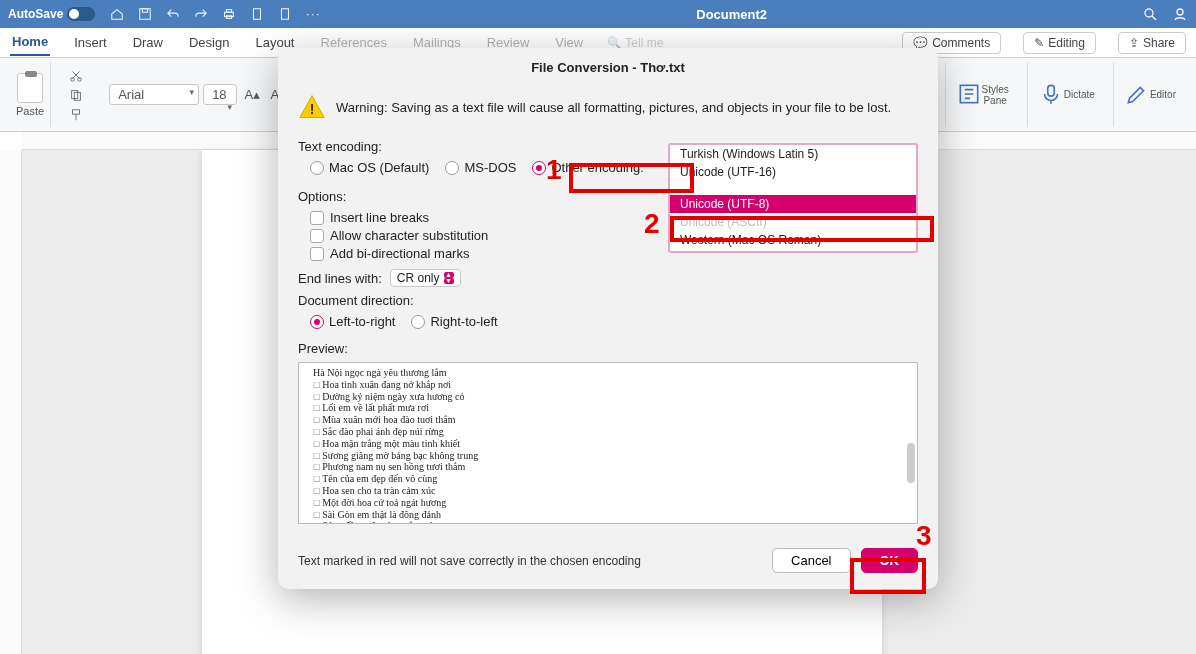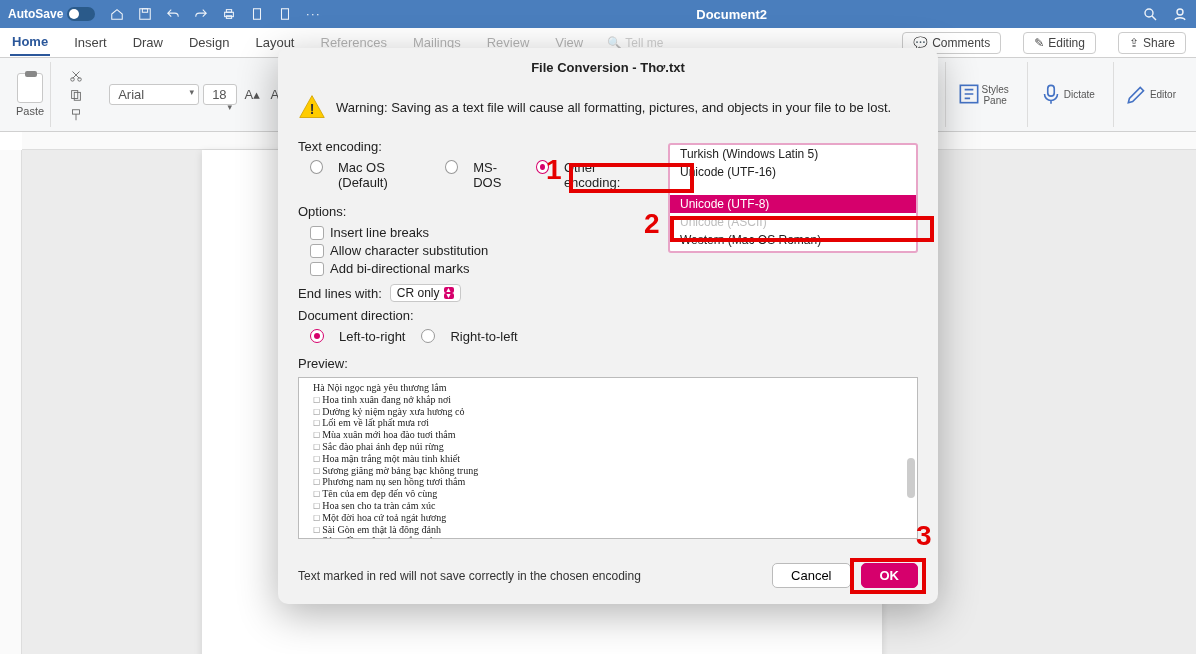--- a/index.html
+++ b/index.html
@@ -48,21 +48,21 @@
 .paper { position: absolute; left: 180px; top: 0; width: 680px; height: 640px; background: #fff; box-shadow: 0 2px 8px rgba(0,0,0,.12); }
 
 
 .dialog { position: absolute; left: 278px; top: 48px; width: 660px; background: #f2f2f2; border-radius: 10px; box-shadow: 0 10px 40px rgba(0,0,0,.3); z-index: 100; font-size: 13px; color: #222; }
 .dialog .dtitle { text-align: center; padding: 12px 0 10px; font-weight: 600; font-size: 13px; }
 .dialog .dbody { padding: 0 20px 14px; }
 .warnrow { display: flex; align-items: center; gap: 10px; padding: 8px 0 18px; }
 .warnicon { width: 28px; height: 28px; }
 .seclabel { font-size: 13px; color: #222; margin-bottom: 6px; }
 .radrow { display: flex; align-items: center; gap: 16px; margin-left: 12px; }
-.rad { display: flex; gap: 15px; }
+.rad { display: flex; align-items: center; gap: 5px; }
 .radcircle { width: 14px; height: 14px; border: 1px solid #999; border-radius: 50%; display: inline-block; background: #fff; position: relative; }
 .radcircle.sel { border-color: #d6006c; }
 .radcircle.sel::after { content:""; position: absolute; inset: 3px; background: #d6006c; border-radius: 50%; }
 .chk { display: flex; align-items: center; gap: 6px; margin: 3px 0 3px 12px; }
 .chkbox { width: 14px; height: 14px; border: 1px solid #aaa; border-radius: 3px; background: #fff; }
 .endlines { display: flex; align-items: center; gap: 8px; margin-top: 8px; }
 .smallsel { background: #fff; border: 1px solid #c8c8c8; border-radius: 4px; padding: 1px 6px; display: inline-flex; align-items: center; gap: 4px; font-size: 12px; }
 .smallsel .updown { display: flex; flex-direction: column; font-size: 7px; line-height: 6px; }
 .updown span { color: #fff; background: #d6006c; width: 10px; text-align: center; border-radius: 2px; }
 

